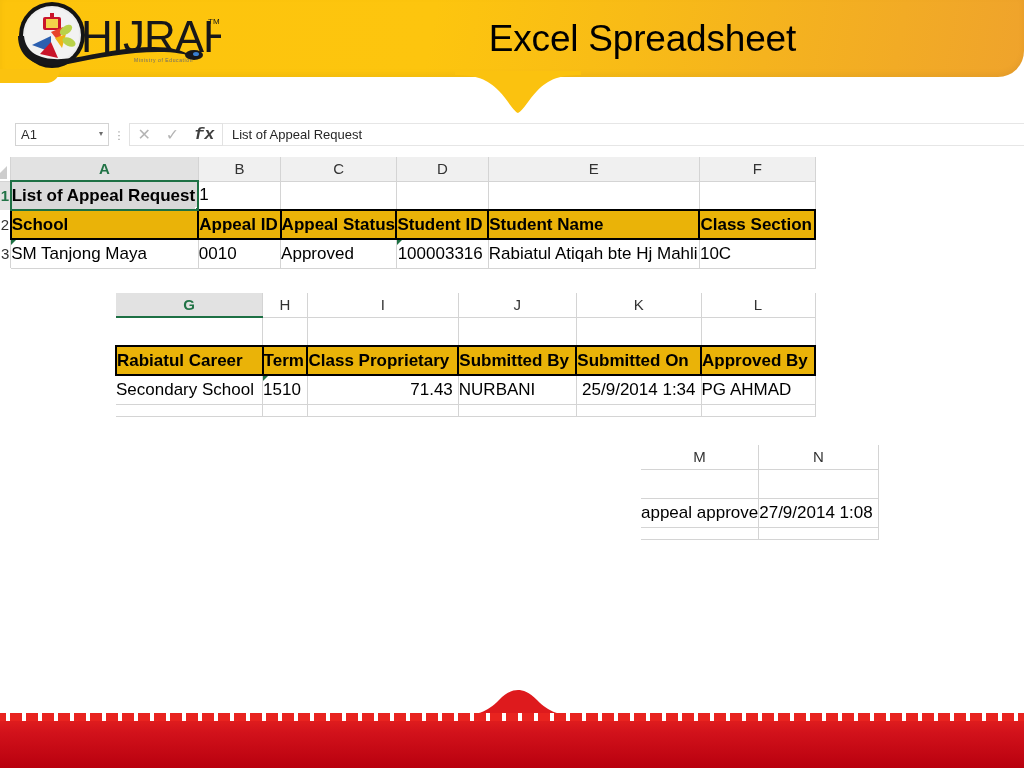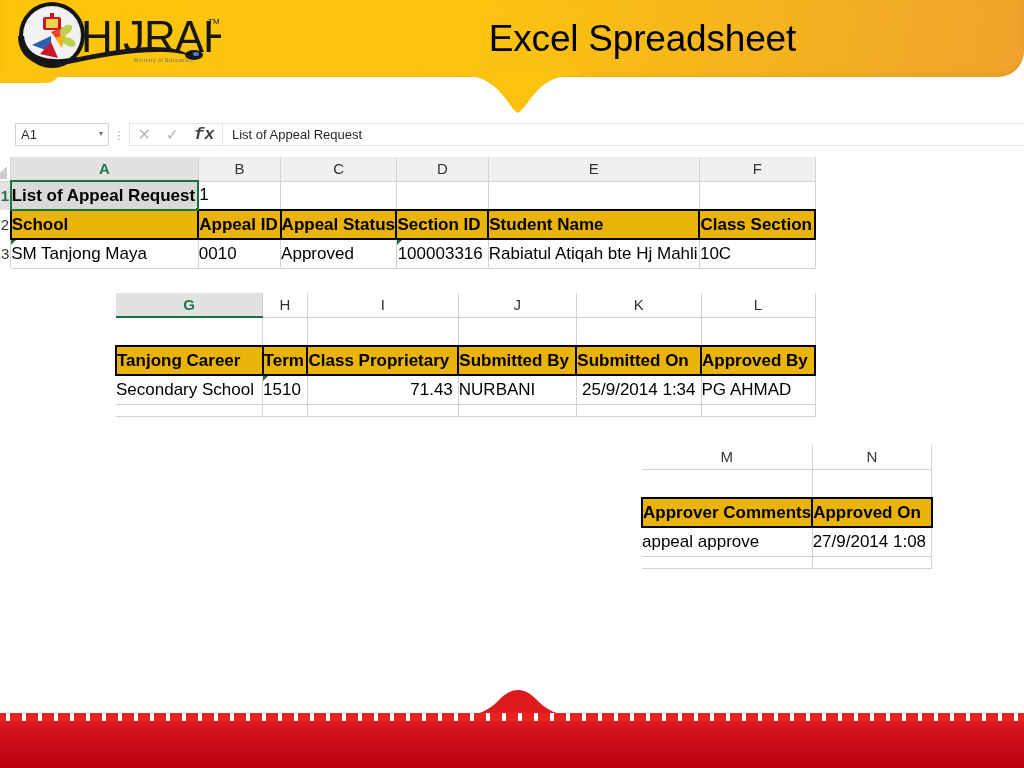--- a/index.html
+++ b/index.html
@@ -297,21 +297,21 @@
         <td class="cell"></td>
         <td class="cell"></td>
         <td class="cell"></td>
         <td class="cell"></td>
       </tr>
       <tr>
         <th class="rowhead">2</th>
         <td class="cell hdr">School</td>
         <td class="cell hdr">Appeal ID</td>
         <td class="cell hdr">Appeal Status</td>
-        <td class="cell hdr">Section ID</td>
+        <td class="cell hdr">Student ID</td>
         <td class="cell hdr">Student Name</td>
         <td class="cell hdr">Class Section</td>
       </tr>
       <tr>
         <th class="rowhead">3</th>
         <td class="cell gmark">SM Tanjong Maya</td>
         <td class="cell">0010</td>
         <td class="cell">Approved</td>
         <td class="cell num gmark">100003316</td>
         <td class="cell">Rabiatul Atiqah bte Hj Mahli</td>
@@ -342,21 +342,21 @@
       </tr>
       <tr>
         <td class="cell"></td>
         <td class="cell"></td>
         <td class="cell"></td>
         <td class="cell"></td>
         <td class="cell"></td>
         <td class="cell"></td>
       </tr>
       <tr>
-        <td class="cell hdr">Tanjong Career</td>
+        <td class="cell hdr">Rabiatul Career</td>
         <td class="cell hdr">Term</td>
         <td class="cell hdr">Class Proprietary</td>
         <td class="cell hdr">Submitted By</td>
         <td class="cell hdr">Submitted On</td>
         <td class="cell hdr">Approved By</td>
       </tr>
       <tr>
         <td class="cell">Secondary School</td>
         <td class="cell gmark">1510</td>
         <td class="cell num">71.43</td>
@@ -385,24 +385,20 @@
       <tbody>
           <tr>
         <th class="colhead plain">M</th>
         <th class="colhead plain">N</th>
       </tr>
       <tr>
         <td class="cell"></td>
         <td class="cell"></td>
       </tr>
       <tr>
-        <td class="cell hdr">Approver Comments</td>
-        <td class="cell hdr">Approved On</td>
-      </tr>
-      <tr>
         <td class="cell">appeal approve</td>
         <td class="cell num">27/9/2014 1:08</td>
       </tr>
       <tr>
         <td class="cell blank" style="height:12px"></td>
         <td class="cell blank" style="height:12px"></td>
       </tr>
     </tbody>
       </table>
   </div>

